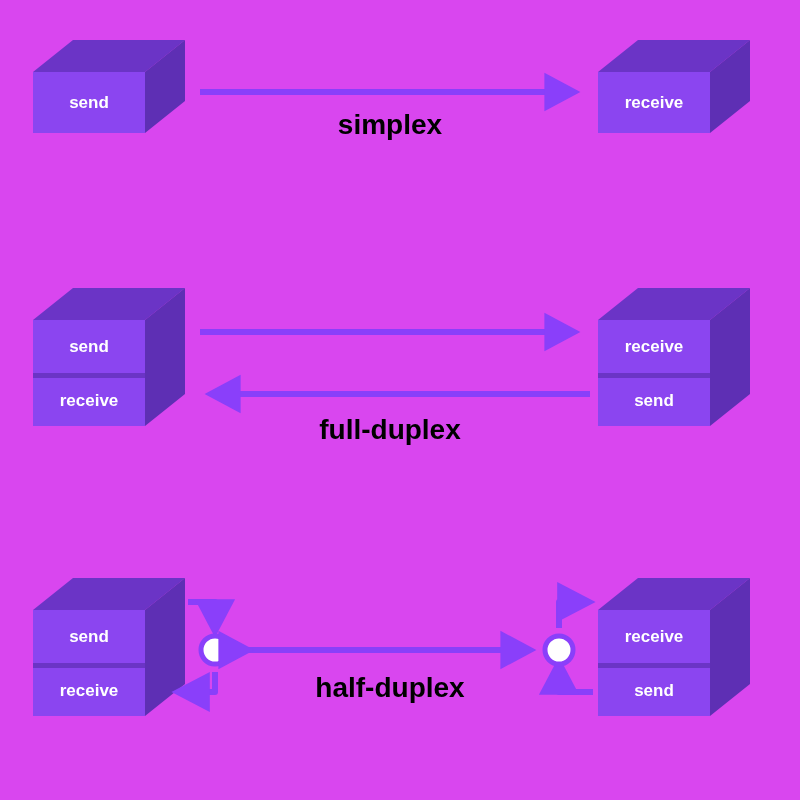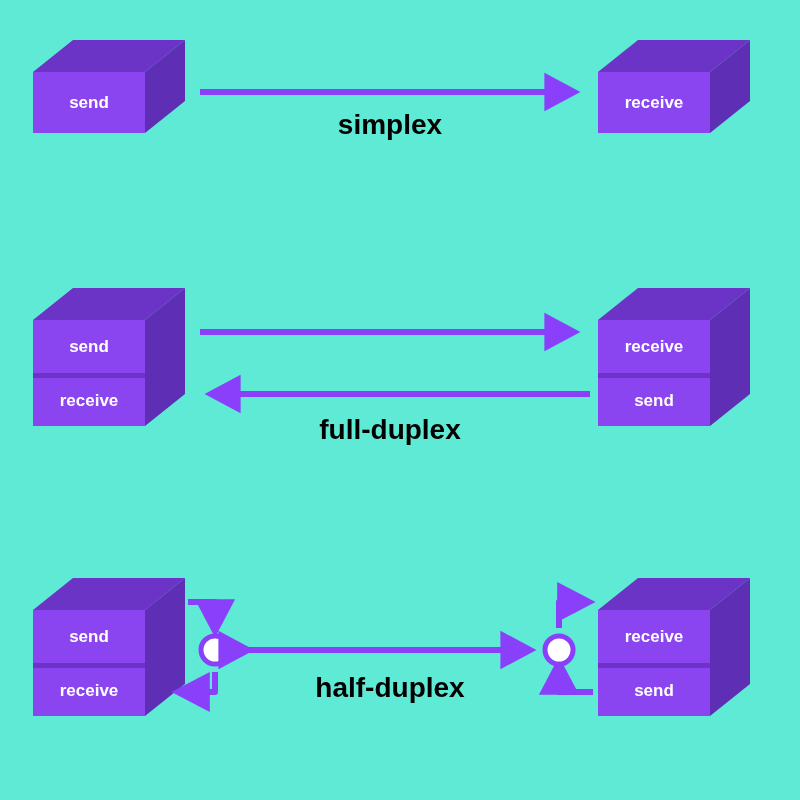--- a/index.html
+++ b/index.html
@@ -1,17 +1,17 @@
 <!DOCTYPE html>
 <html><head>
 <meta charset="utf-8">
 <style>
   html,body{margin:0;padding:0;background:#ffffff;}
   body{width:800px;height:800px;font-family:"Liberation Sans",sans-serif;overflow:hidden;}
-  #stage{position:relative;width:800px;height:800px;background:#5eead4;}
+  #stage{position:relative;width:800px;height:800px;background:#d946ef;}
   svg{display:block;}
   .box-label{
     font-family:"Liberation Sans",sans-serif;
     font-weight:bold;font-size:17px;fill:#ffffff;
     dominant-baseline:middle;
   }
   .mode-label{
     font-family:"Liberation Sans",sans-serif;
     font-weight:bold;font-size:28px;fill:#000000;
     text-anchor:middle;dominant-baseline:middle;

